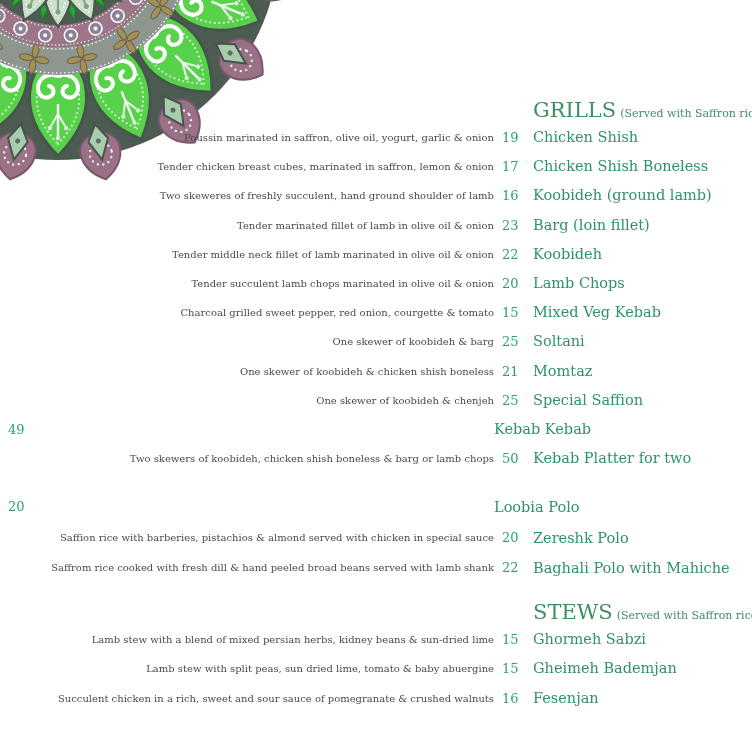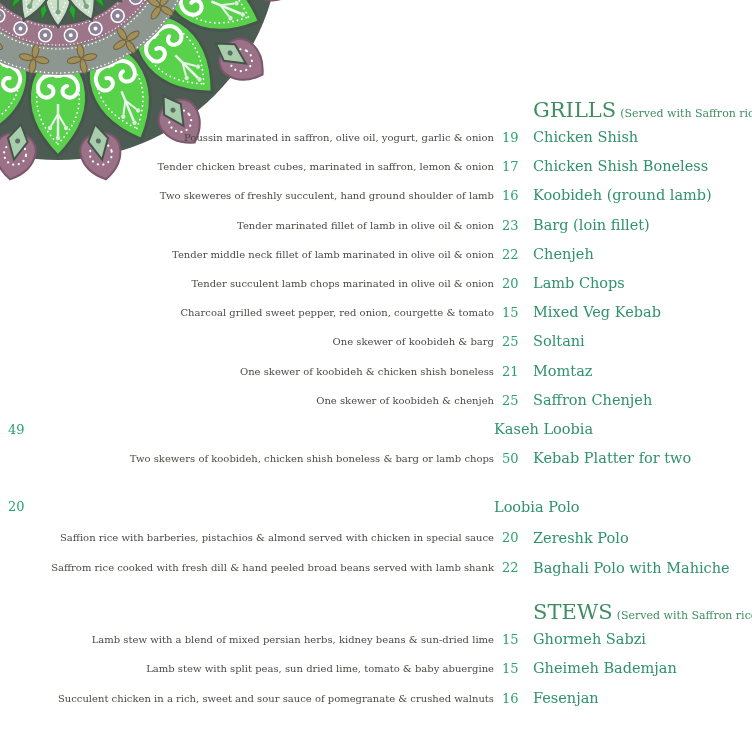--- a/index.html
+++ b/index.html
@@ -262,21 +262,21 @@
     <div class="cell dish">Koobideh (ground lamb)</div>
   </div>
       <div class="row item-row">
     <div class="cell desc">Tender marinated fillet of lamb in olive oil &amp; onion</div>
     <div class="cell price">23</div>
     <div class="cell dish">Barg (loin fillet)</div>
   </div>
       <div class="row item-row">
     <div class="cell desc">Tender middle neck fillet of lamb marinated in olive oil &amp; onion</div>
     <div class="cell price">22</div>
-    <div class="cell dish">Chenjeh</div>
+    <div class="cell dish">Koobideh</div>
   </div>
       <div class="row item-row">
     <div class="cell desc">Tender succulent lamb chops marinated in olive oil &amp; onion</div>
     <div class="cell price">20</div>
     <div class="cell dish">Lamb Chops</div>
   </div>
       <div class="row item-row">
     <div class="cell desc">Charcoal grilled sweet pepper, red onion, courgette &amp; tomato</div>
     <div class="cell price">15</div>
     <div class="cell dish">Mixed Veg Kebab</div>
@@ -287,25 +287,25 @@
     <div class="cell dish">Soltani</div>
   </div>
       <div class="row item-row">
     <div class="cell desc">One skewer of koobideh &amp; chicken shish boneless</div>
     <div class="cell price">21</div>
     <div class="cell dish">Momtaz</div>
   </div>
       <div class="row item-row">
     <div class="cell desc">One skewer of koobideh &amp; chenjeh</div>
     <div class="cell price">25</div>
-    <div class="cell dish">Saffron Chenjeh</div>
+    <div class="cell dish">Special Saffion</div>
   </div>
       <div class="row item-row">
     <div class="cell price">49</div>
-    <div class="cell dish">Kaseh Loobia</div>
+    <div class="cell dish">Kebab Kebab</div>
   </div>
       <div class="row item-row">
     <div class="cell desc">Two skewers of koobideh, chicken shish boneless &amp; barg or lamb chops</div>
     <div class="cell price">50</div>
     <div class="cell dish">Kebab Platter for two</div>
   </div>
     </section>
     <section class="section section-1">
   <div class="row item-row">
     <div class="cell price">20</div>

